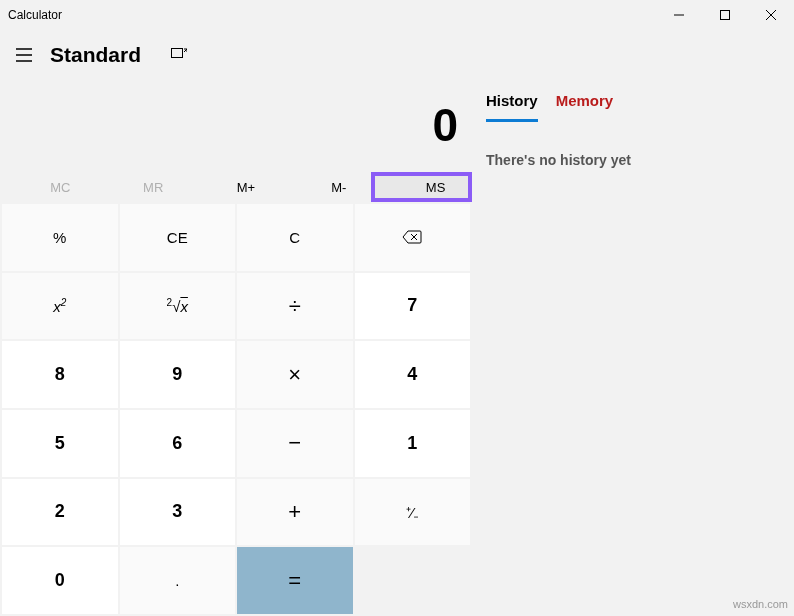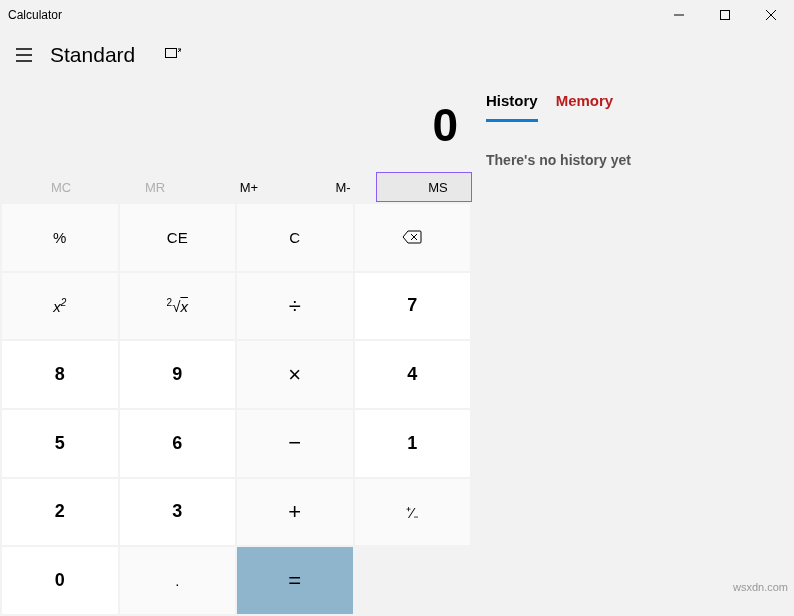--- a/index.html
+++ b/index.html
@@ -5,47 +5,47 @@
     * { box-sizing: border-box; margin: 0; padding: 0; font-family: "Segoe UI", -apple-system, sans-serif; }
     body { width: 794px; height: 616px; background: #f2f2f2; overflow: hidden; position: relative; }
     
     .titlebar { height: 30px; display: flex; align-items: center; padding-left: 8px; background: #f2f2f2; text-align: center; }
     .titlebar-title { font-size: 12px; color: #000; }
     .titlebar-controls { margin-left: auto; display: flex; }
     .titlebar-btn { width: 46px; height: 30px; display: flex; align-items: center; justify-content: center; background: transparent; border: none; cursor: pointer; }
     
     .header { height: 50px; display: flex; align-items: center; padding: 0 4px; }
     .hamburger { width: 40px; height: 40px; display: flex; align-items: center; justify-content: center; background: transparent; border: none; cursor: pointer; }
-    .mode-title { font-size: 21px; font-weight: 400; margin-left: 6px; color: #000; }
+    .mode-title { font-size: 21px; font-weight: 700; margin-left: 6px; color: #000; }
     .keep-on-top { width: 40px; height: 40px; display: flex; align-items: center; justify-content: center; background: transparent; border: none; cursor: pointer; margin-left: 18px; }
     
     .main { display: flex; height: calc(100% - 80px); }
     .calc-panel { width: 472px; display: flex; flex-direction: column; }
     .history-panel { flex: 1; display: flex; flex-direction: column; padding: 0 14px; }
     
     .display { text-align: right; font-size: 46px; font-weight: 600; color: #000; padding: 0 14px 8px 0; line-height: 1; margin-top: 22px; margin-bottom: 16px; }
     
     .memory-row { display: flex; height: 30px; }
     .mem-btn { flex: 1; background: transparent; border: none; font-size: 13px; color: #000; cursor: pointer; padding-left: 28px; }
     .mem-btn:disabled { color: #b0b0b0; cursor: default; }
-    .mem-btn.ms-active { border: 1px solid #8b5cf6; background: #e8e8e8; }
+    .mem-btn.ms-active { border: 4px solid #8b5cf6; background: #e8e8e8; }
     
     .keypad { display: grid; grid-template-columns: repeat(4, 1fr); grid-template-rows: repeat(6, 1fr); gap: 2px; flex: 1; padding: 2px; }
     .key { border: none; background: #fafafa; font-size: 15px; color: #000; cursor: pointer; display: flex; align-items: center; justify-content: center; }
     .key.num { background: #ffffff; font-size: 18px; font-weight: 700; }
     .key.op { background: #fafafa; font-size: 22px; font-weight: 300; }
     .key.fn { background: #fafafa; font-size: 15px; }
     .key.equals { background: #8fb5cc; }
     
     .tabs { display: flex; gap: 18px; padding: 6px 0 0 0; }
     .tab { background: transparent; border: none; font-size: 15px; padding: 6px 0 10px 0; cursor: pointer; color: #b91c1c; font-weight: 600; border-bottom: 3px solid transparent; }
     .tab.active { color: #000; border-bottom-color: #0d7cd4; }
     .empty-msg { font-size: 14px; color: #555; margin-top: 30px; font-weight: bold; }
     
-    .watermark { position: absolute; right: 6px; bottom: 23px; font-size: 11px; color: #999; }
+    .watermark { position: absolute; right: 6px; bottom: 6px; font-size: 11px; color: #999; }
   </style>
 </head>
 <body>
 
 <div class="titlebar">
   <span class="titlebar-title">Calculator</span>
   <div class="titlebar-controls">
     <button class="titlebar-btn">
       <svg width="10" height="10" viewBox="0 0 10 10">
           <path d="M0 5 H10" stroke="#000" stroke-width="1"></path>

